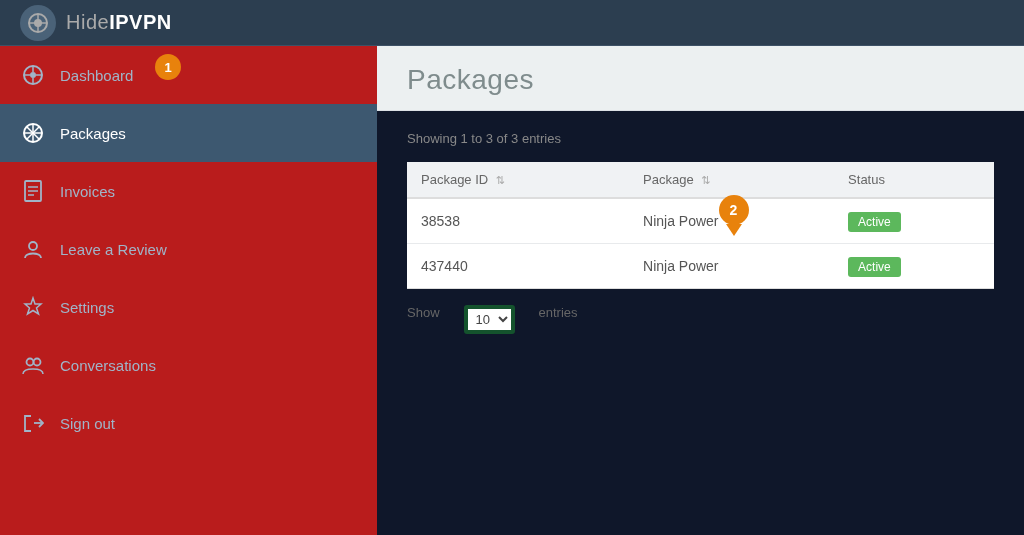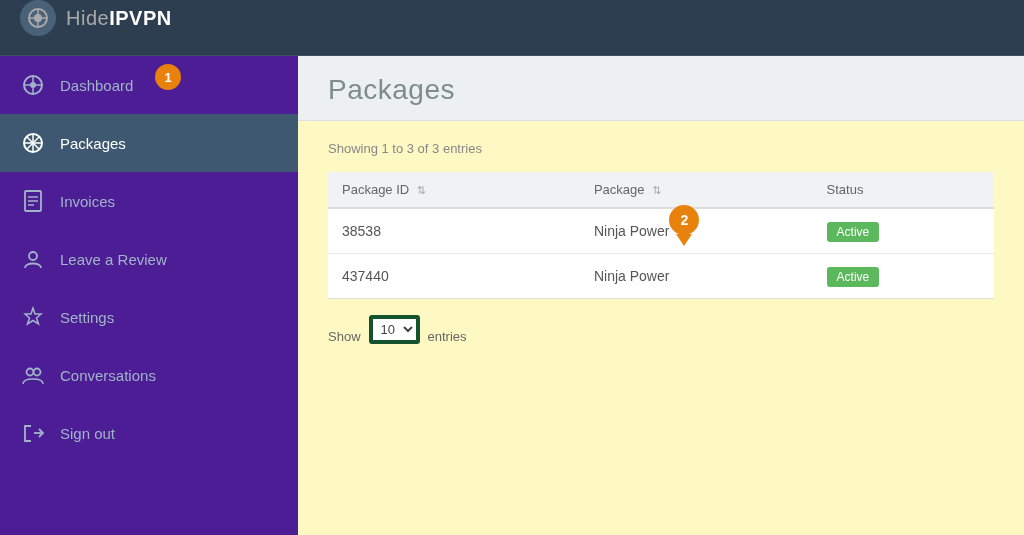--- a/index.html
+++ b/index.html
@@ -9,23 +9,23 @@
       width: 1024px;
       height: 535px;
       overflow: hidden;
       display: flex;
       flex-direction: column;
     }
 
     
     .top-bar {
       background: #2c3e50;
-      height: 56px;
-      display: flex;
-      align-items: flex-start;
+      height: 46px;
+      display: flex;
+      align-items: center;
       padding: 0 20px;
       border-bottom: 1px solid #3d5166;
       flex-shrink: 0;
     }
     .logo-area {
       display: flex;
       align-items: center;
       gap: 10px;
     }
     .logo-icon {
@@ -51,22 +51,22 @@
 
     
     .main-layout {
       display: flex;
       flex: 1;
       overflow: hidden;
     }
 
     
     .sidebar {
-      width: 298px;
-      background: #4c1d95;
+      width: 377px;
+      background: #b91c1c;
       flex-shrink: 0;
       display: flex;
       flex-direction: column;
     }
     .sidebar-item {
       display: flex;
       align-items: center;
       gap: 14px;
       padding: 16px 20px;
       color: #a0b4c8;
@@ -119,21 +119,21 @@
     }
     .page-title {
       font-size: 28px;
       color: #7f8c8d;
       font-weight: 300;
       letter-spacing: 0.5px;
     }
     .content-body {
       flex: 1;
       padding: 20px 30px;
-      background: #fef9c3;
+      background: #0f172a;
       overflow: auto;
     }
     .showing-text {
       color: #888;
       font-size: 13px;
       margin-bottom: 16px;
     }
 
     
     .packages-table {
@@ -177,22 +177,22 @@
     .status-badge {
       background: #5cb85c;
       color: white;
       padding: 3px 10px;
       border-radius: 3px;
       font-size: 12px;
       font-weight: 500;
     }
     .table-footer {
       display: flex;
-      align-items: flex-end;
-      gap: 8px;
+      align-items: flex-start;
+      gap: 24px;
       margin-top: 16px;
       font-size: 13px;
       color: #666;
     }
     .table-footer select {
       border: 4px solid #14532d;
       border-radius: 3px;
       padding: 2px 4px;
       font-size: 13px;
       color: #444;

